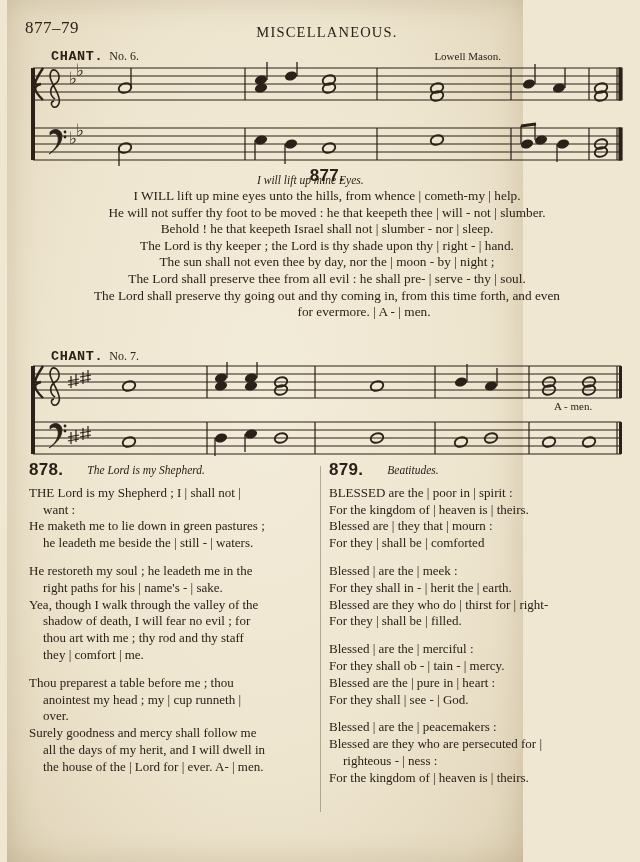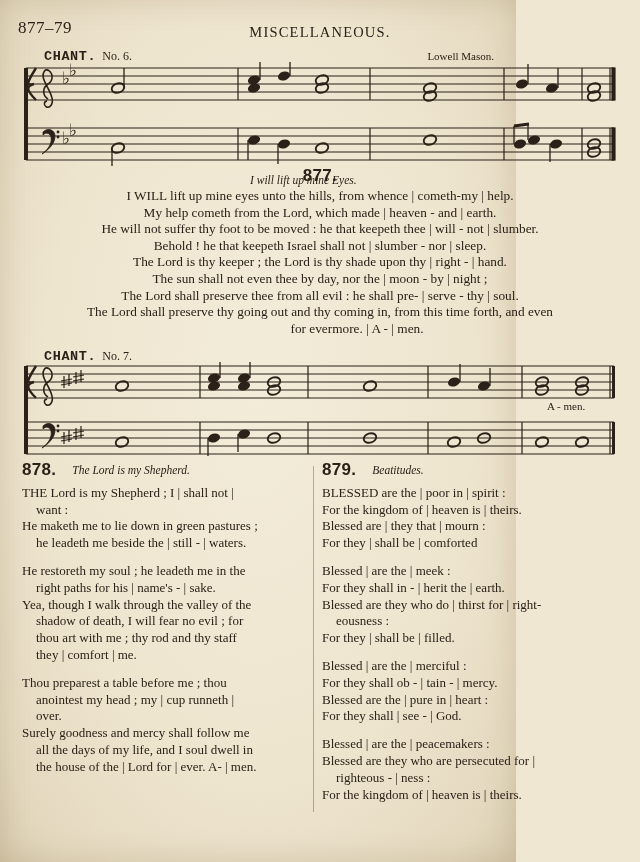--- a/index.html
+++ b/index.html
@@ -10,21 +10,21 @@
     width: 640px;
     height: 862px;
     background: #efe7d2;
     font-family: "Liberation Serif", serif;
     color: #2b2118;
     overflow: hidden;
     position: relative;
   }
   .page {
     position: absolute;
-    left: 0; top: 0;
+    left: 7px; top: 0;
     width: 516px; height: 862px;
     background: radial-gradient(ellipse at 50% 45%, #f3ecd9 0%, #eee5cf 58%, #e4d9bf 88%, #d8cbae 100%);
   }
   .edge-shadow {
     position: absolute;
     inset: 0;
     box-shadow: inset 0 0 30px rgba(150,125,85,0.28);
     pointer-events: none;
   }
   
@@ -104,21 +104,21 @@
     position: absolute;
     font-size: 13px;
     line-height: 16.8px;
   }
   .stanza { margin-bottom: 11px; }
   .stanza p { margin: 0; }
   .stanza p.hang { padding-left: 14px; }
   .hdr-num-title {
     display: flex;
     align-items: center;
-    gap: 16px;
+    gap: 24px;
     margin-bottom: 6px;
   }
 </style>
 </head>
 <body>
 
 <div class="page">
   <div class="edge-shadow"></div>
 
   <div class="hdr-left">877–79</div>
@@ -235,21 +235,20 @@
     </svg>
   </div>
 
   <div class="hymn" style="left:22px; top:168px; width:596px;">
     <div style="position:relative; height:20px;">
       <span class="hymn-num">877.</span>
       <span class="hymn-title" style="position:absolute; left:228px; top:4px;">I will lift up mine Eyes.</span>
     </div>
     <div class="lines">
       <p>I WILL lift up mine eyes unto the hills, from whence | cometh-my | help.</p>
-      <p>My help cometh from the Lord, which made | heaven - and | earth.</p>
       <p>He will not suffer thy foot to be moved : he that keepeth thee | will - not | slumber.</p>
       <p>Behold ! he that keepeth Israel shall not | slumber - nor | sleep.</p>
       <p>The Lord is thy keeper ;  the Lord is thy shade upon thy | right - | hand.</p>
       <p>The sun shall not even thee by day, nor the | moon - by | night ;</p>
       <p>The Lord shall preserve thee from all evil :  he shall pre- | serve - thy | soul.</p>
       <p>The Lord shall preserve thy going out and thy coming in, from this time forth, and even</p>
       <p class="ind" style="padding-left:74px;">for evermore.  |    A - | men.</p>
     </div>
   </div>
 
@@ -380,21 +379,21 @@
       <p>Yea, though I walk through the valley of the</p>
       <p class="hang">shadow of death, I will fear no evil ; for</p>
       <p class="hang">thou art with me ; thy rod and thy staff</p>
       <p class="hang">they | comfort | me.</p>
     </div>
     <div class="stanza">
       <p>Thou preparest a table before me ;  thou</p>
       <p class="hang">anointest my head ;   my | cup runneth |</p>
       <p class="hang">over.</p>
       <p>Surely goodness and mercy shall follow me</p>
-      <p class="hang">all the days of my life, and I soul dwell in</p>
+      <p class="hang">all the days of my herit, and I will dwell in</p>
       <p class="hang">the house of the | Lord for | ever.  A- | men.</p>
     </div>
   </div>
 
   <div style="position:absolute; left:313px; top:466px; width:1px; height:346px; background:rgba(60,48,32,0.35);"></div>
 
   <div class="col-right" style="left:322px; top:462px; width:296px;">
     <div class="hdr-num-title">
       <span class="hymn-num">879.</span>
       <span class="hymn-title">Beatitudes.</span>
@@ -402,21 +401,20 @@
     <div class="stanza">
       <p>BLESSED are the | poor in | spirit :</p>
       <p>For the kingdom of | heaven is | theirs.</p>
       <p>Blessed are | they that | mourn :</p>
       <p>For they | shall be | comforted</p>
     </div>
     <div class="stanza">
       <p>Blessed | are the | meek :</p>
       <p>For they shall in - | herit the | earth.</p>
       <p>Blessed are they who do | thirst for | right-</p>
-      <p class="hang">eousness :</p>
       <p>For they | shall be | filled.</p>
     </div>
     <div class="stanza">
       <p>Blessed | are the | merciful :</p>
       <p>For they shall ob - | tain - | mercy.</p>
       <p>Blessed are the | pure in | heart :</p>
       <p>For they shall | see - | God.</p>
     </div>
     <div class="stanza">
       <p>Blessed | are the | peacemakers :</p>

